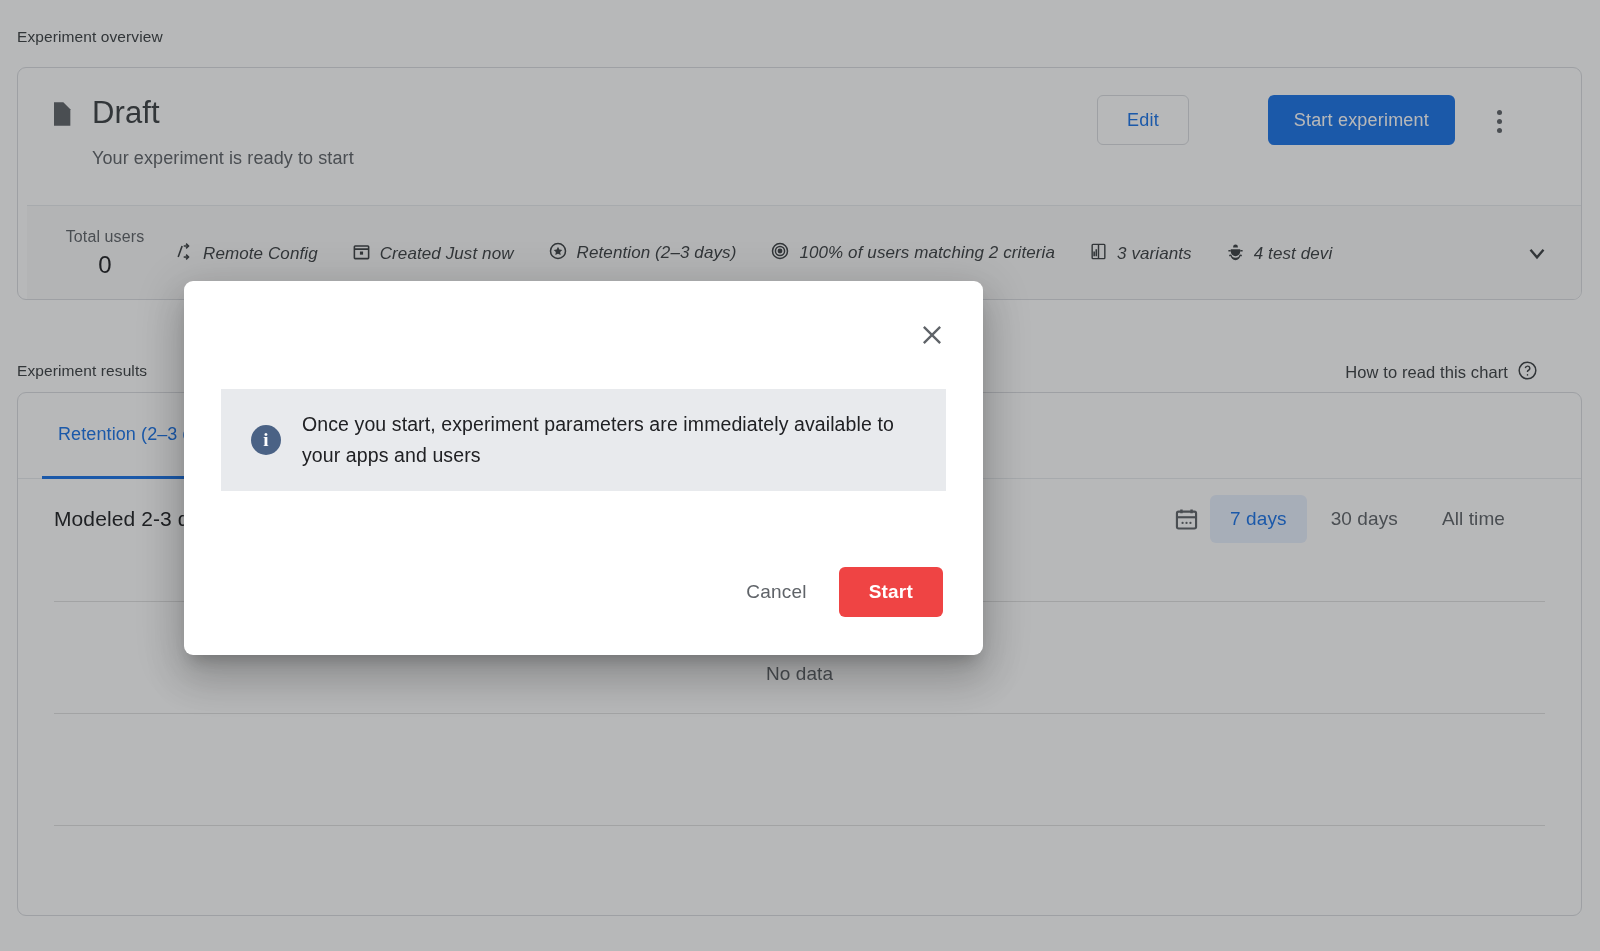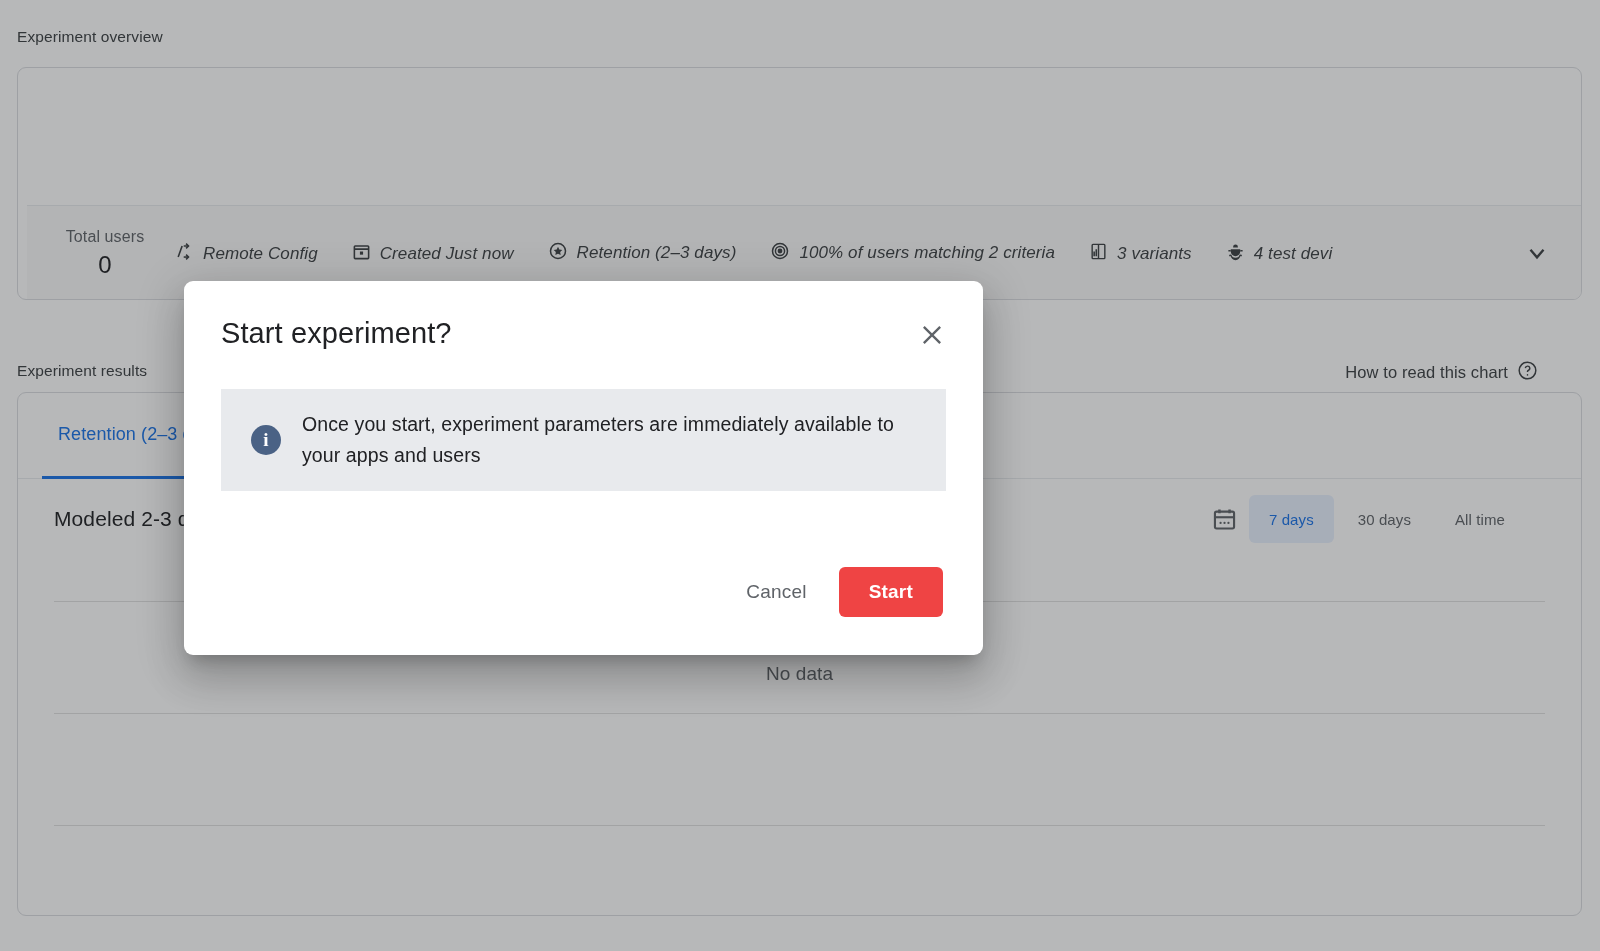--- a/index.html
+++ b/index.html
@@ -284,21 +284,21 @@
     color: #5f6368;
   }
   .range-chip {
     height: 48px;
     padding: 0 20px;
     display: flex;
     align-items: center;
     border: none;
     border-radius: 6px;
     background: transparent;
-    font-size: 15px;
+    font-size: 19px;
     font-family: "Liberation Sans", sans-serif;
     color: #5f6368;
     cursor: pointer;
     letter-spacing: .1px;
   }
   .range-chip.selected {
     background: #e8f0fe;
     color: #1a73e8;
   }
 
@@ -444,20 +444,42 @@
 </style>
 </head>
 <body>
 
 <div id="page">
 
   <div id="overview-label" class="section-label">Experiment overview</div>
 
   <div id="overview-card">
 
+    <div id="overview-top">
+
+      <span id="draft-icon">
+        <svg viewBox="0 0 24 24" width="28" height="32" fill="currentColor">
+          <path d="M6 2h8l6 6v14H6z"></path>
+        </svg>
+      </span>
+
+      <div id="draft-title">Draft</div>
+
+      <div id="draft-sub">Your experiment is ready to start</div>
+
+      <button id="edit-button">Edit</button>
+
+      <button id="start-experiment-button">Start experiment</button>
+
+      <button id="overflow-button">
+        <i></i>
+          <i></i>
+          <i></i>
+      </button>
+    </div>
 
     <div id="overview-meta">
 
       <div id="total-users">
         <div class="tu-label">Total users</div>
         <div class="tu-value">0</div>
       </div>
 
       <div class="meta-items">
 
@@ -584,21 +606,20 @@
         <span>No data</span>
       </div>
     </div>
   </div>
 </div>
 
 <div id="scrim"></div>
 
 <div id="dialog" role="dialog">
 
-  <div id="dialog-title">Start experiment?</div>
 
   <button id="dialog-close">
     <svg viewBox="0 0 24 24" width="28" height="28" fill="none" stroke="currentColor" stroke-width="2">
       <path d="M5 5 L19 19 M19 5 L5 19"></path>
     </svg>
   </button>
 
   <div id="info-box">
     <span id="info-icon">i</span>
     <div id="info-text">Once you start, experiment parameters are immediately available to your apps and users</div>

